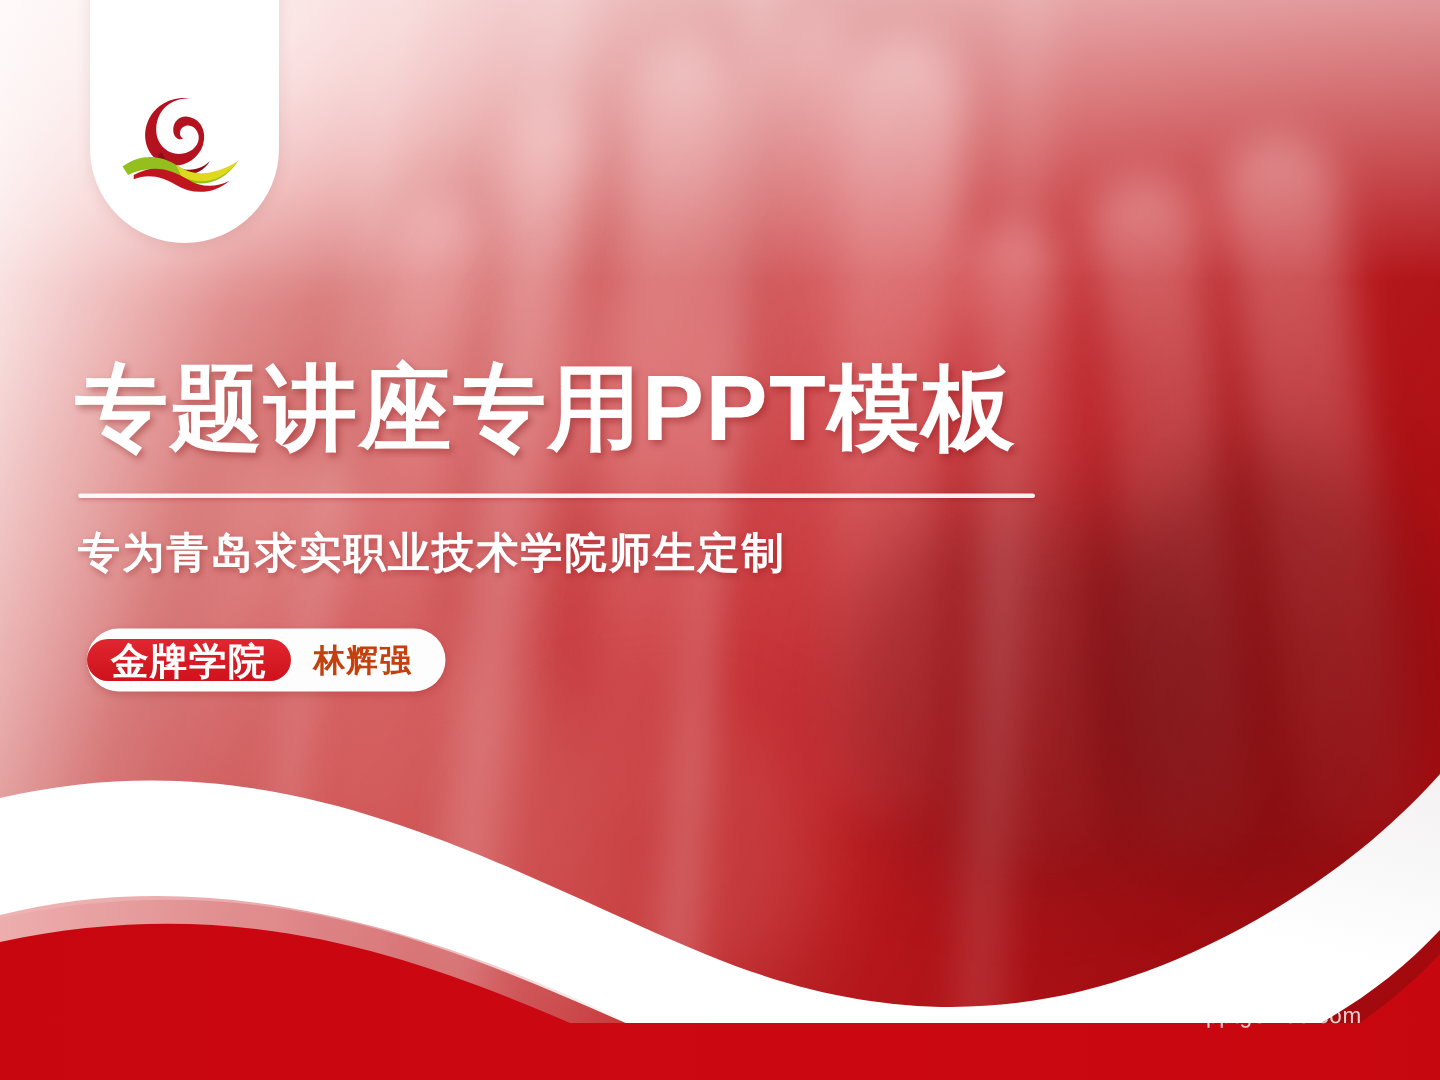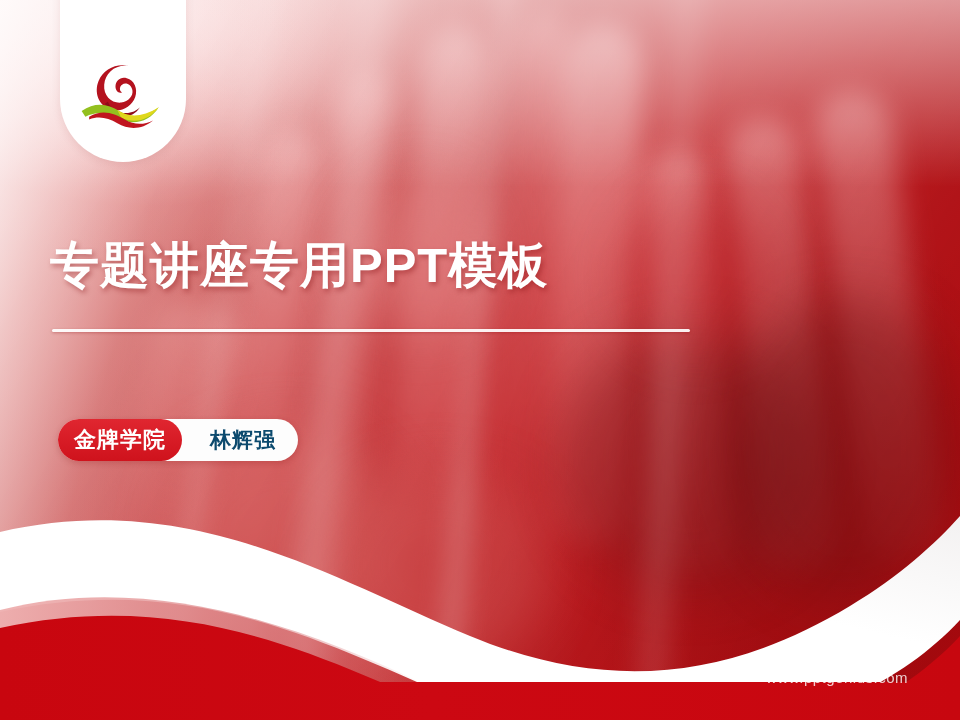--- a/index.html
+++ b/index.html
@@ -134,21 +134,21 @@
     padding-bottom: 30px;
     box-sizing: border-box;
   }
   .logo-mark { width: 94px; height: 72px; display: block; }
 
   
   .title {
     position: absolute;
     left: 50px;
     top: 240px;
-    font-size: 49px;
+    font-size: 62px;
     font-weight: bold;
     color: #ffffff;
     letter-spacing: 1px;
     line-height: 1.05;
     white-space: nowrap;
     text-shadow: 2px 3px 5px rgba(130,10,14,0.38);
     text-align: right;
   }
   .divider {
     position: absolute;
@@ -179,39 +179,39 @@
     top: 419px;
     height: 42px;
     padding-right: 22px;
     background: #fdfdfd;
     border-radius: 21px;
     display: flex;
     align-items: center;
     box-shadow: 0 2px 6px rgba(120,0,6,0.20);
   }
   .pill-tag {
-    height: 42px;
+    height: 28px;
     min-width: 122px;
     padding: 0 16px;
     box-sizing: border-box;
     border-radius: 21px;
     background: linear-gradient(180deg, #e02630 0%, #cf121c 100%);
     color: #ffffff;
-    font-size: 22px;
+    font-size: 25px;
     font-weight: bold;
     letter-spacing: 1px;
     display: flex;
     align-items: center;
     justify-content: center;
   }
   .pill-name {
-    padding-left: 28px;
+    padding-left: 15px;
     font-size: 21px;
     font-weight: bold;
-    color: #0c4a6e;
+    color: #c2410c;
     letter-spacing: 1px;
     white-space: nowrap;
   }
 
   
   .footer-left {
     position: absolute;
     left: 52px;
     bottom: 22px;
     font-size: 15px;
@@ -300,20 +300,21 @@
       <path d="M44,53 C56,61 70,61 88,50 C78,64 62,68 48,61 Z" fill="#E0D81C"></path>
 
       <path d="M14,60 C28,52 40,56 52,63 C62,69 72,69 82,64 C70,74 56,74 44,67 C34,61 24,59 14,63 Z" fill="#C0151F"></path>
     </svg>
   </div>
 
   <div class="title">专题讲座专用PPT模板</div>
 
   <div class="divider"></div>
 
+  <div class="subtitle">专为青岛求实职业技术学院师生定制</div>
 
   <div class="author-pill">
     <div class="pill-tag">金牌学院</div>
     <div class="pill-name">林辉强</div>
   </div>
 
   <div class="footer-right">www.pptgenius.com</div>
 
 </div>
 

